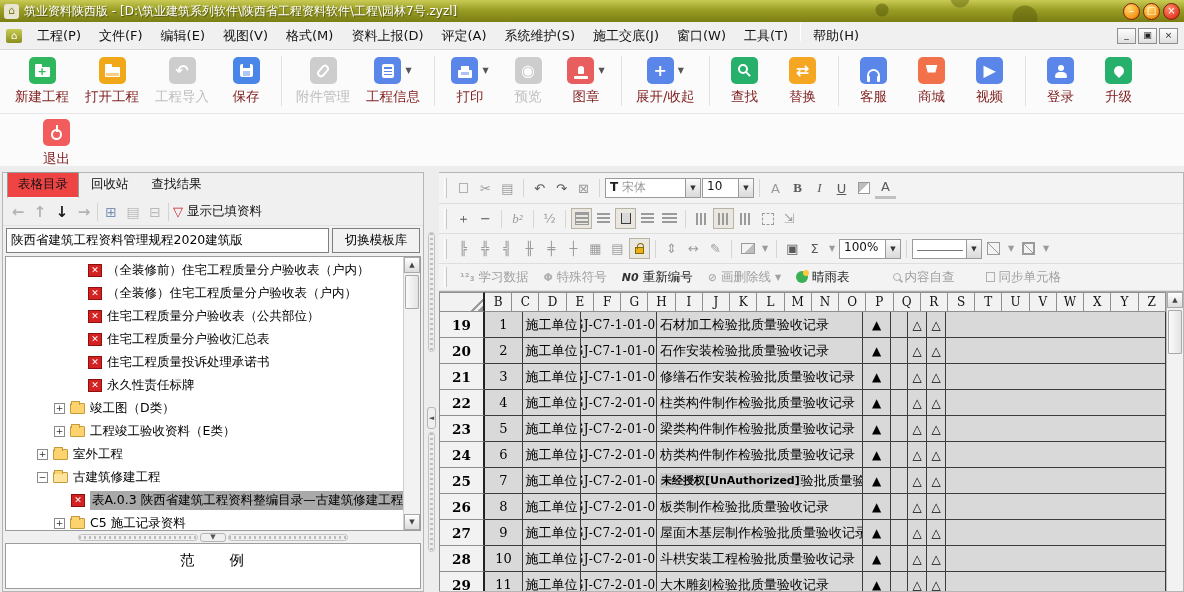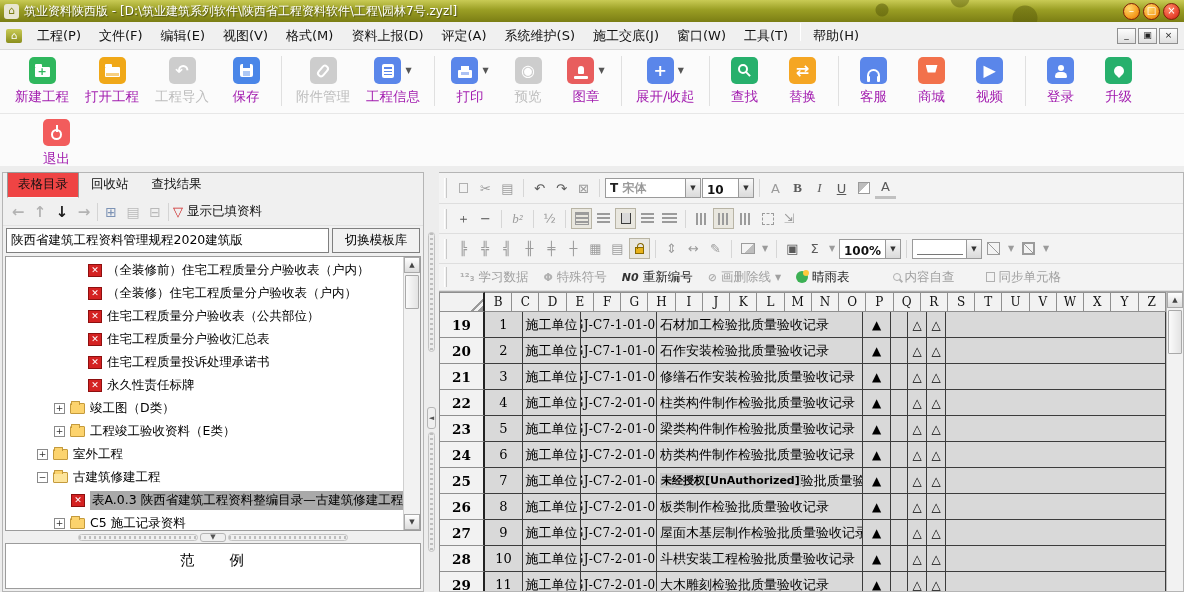--- a/index.html
+++ b/index.html
@@ -25,21 +25,21 @@
   .mi { padding:4px 9px; color:#111; cursor:default; white-space:nowrap; }
   .msep { width:1px; height:18px; background:#c7c7c7; border-right:1px solid #fff; margin:0 3px; }
   .mdi-btns { margin-left:auto; display:flex; gap:2px; }
   .mdibtn { width:19px; height:16px; border:1px solid #8f8f8f; background:linear-gradient(#fdfdfd,#dfdfdf); font-size:9px; line-height:13px; text-align:center; color:#222; }
 
   
   .toolbar { height:64px; background:#fbfbfb; border-bottom:1px solid #e7e7e7; display:flex; align-items:center; padding:2px 8px 4px; gap:2px; }
   .tbtn { display:flex; flex-direction:column; align-items:center; padding:3px 7px 1px; min-width:56px; }
   .tbtn-top { display:flex; align-items:center; }
   .tile { --c:#cdcdcd; width:27px; height:27px; border-radius:5px; background:var(--c); display:flex; align-items:center; justify-content:center; position:relative; }
-  .tlabel { margin-top:4px; font-size:13.5px; color:#a21caf; white-space:nowrap; }
+  .tlabel { margin-top:4px; font-size:13.5px; color:#7f1d1d; white-space:nowrap; }
   .tbtn.disabled .tlabel { color:#bdbdbd; }
   .dd { font-size:8px; color:#555; margin-left:4px; }
   .tb-sep { width:1px; height:50px; background:#e0e0e0; margin:0 5px; align-self:center; }
 
   
   .ic { position:relative; display:block; color:#fff; font-family:"DejaVu Sans",sans-serif; }
   .g { font-size:16px; font-weight:bold; line-height:1; }
   .ic-folder { width:15px; height:10px; background:#fff; border-radius:1px; margin-top:3px; }
   .ic-folder::before { content:""; position:absolute; top:-3px; left:0; width:7px; height:3px; background:#fff; border-radius:1px 1px 0 0; }
   .ic-folder.fplus::after { content:"+"; position:absolute; left:0; right:0; top:-2px; text-align:center; color:var(--c); font-size:11px; font-weight:bold; }
@@ -119,21 +119,21 @@
 
   
   .right-panel { flex:1; display:flex; flex-direction:column; border:1px solid #b5b5b5; border-left:none; background:#f3f3f3; min-width:0; }
   .fmtbar { display:flex; align-items:center; padding:0 4px; border-bottom:1px solid #dedede; gap:1px; }
   .fb1 { height:31px; } .fb2 { height:30px; } .fb3 { height:30px; } .fb4 { height:27px; }
   .grip { width:3px; height:20px; border-left:1px solid #fff; border-right:1px solid #c9c9c9; margin:0 5px 0 1px; }
   .sic { min-width:21px; height:21px; display:inline-flex; align-items:center; justify-content:center; color:#9b9b9b; font-size:13px; position:relative; }
   .sic.dark { color:#5a5a5a; }
   .sic.pressed { background:#e9e7df; border:1px solid #b8b4a5; }
   .tsep { width:1px; height:18px; background:#d6d6d6; margin:0 4px; }
-  .combo { height:20px; background:#fff; border:1px solid #9a9a9a; display:flex; align-items:flex-end; font-size:12px; color:#9a9a9a;font-weight:bold; }
+  .combo { height:20px; background:#fff; border:1px solid #9a9a9a; display:flex; align-items:flex-start; font-size:12px; color:#9a9a9a; }
   .combo .val { padding:0 4px; flex:1; white-space:nowrap; overflow:hidden; }
   .combo .cdd { width:15px; height:100%; background:linear-gradient(#fafafa,#dadada); border-left:1px solid #9a9a9a; font-size:7px; color:#333; text-align:center; line-height:18px; }
   .combo.black .val { color:#111; }
   .b-ic { font-weight:bold; font-family:"Liberation Serif","DejaVu Serif",serif; }
   .i-ic { font-style:italic; font-family:"Liberation Serif","DejaVu Serif",serif; }
   .u-ic { text-decoration:underline; }
   .a-color { border-bottom:3px solid #c0c0c0; line-height:12px; }
   .fill-ic { width:12px; height:12px; background:linear-gradient(135deg,#bdbdbd 50%,#fff 50%); border:1px solid #9a9a9a; }
   .albars { width:13px; height:11px; background:repeating-linear-gradient(#9b9b9b 0 2px,transparent 2px 4px); }
   .albars.c { width:10px; }

